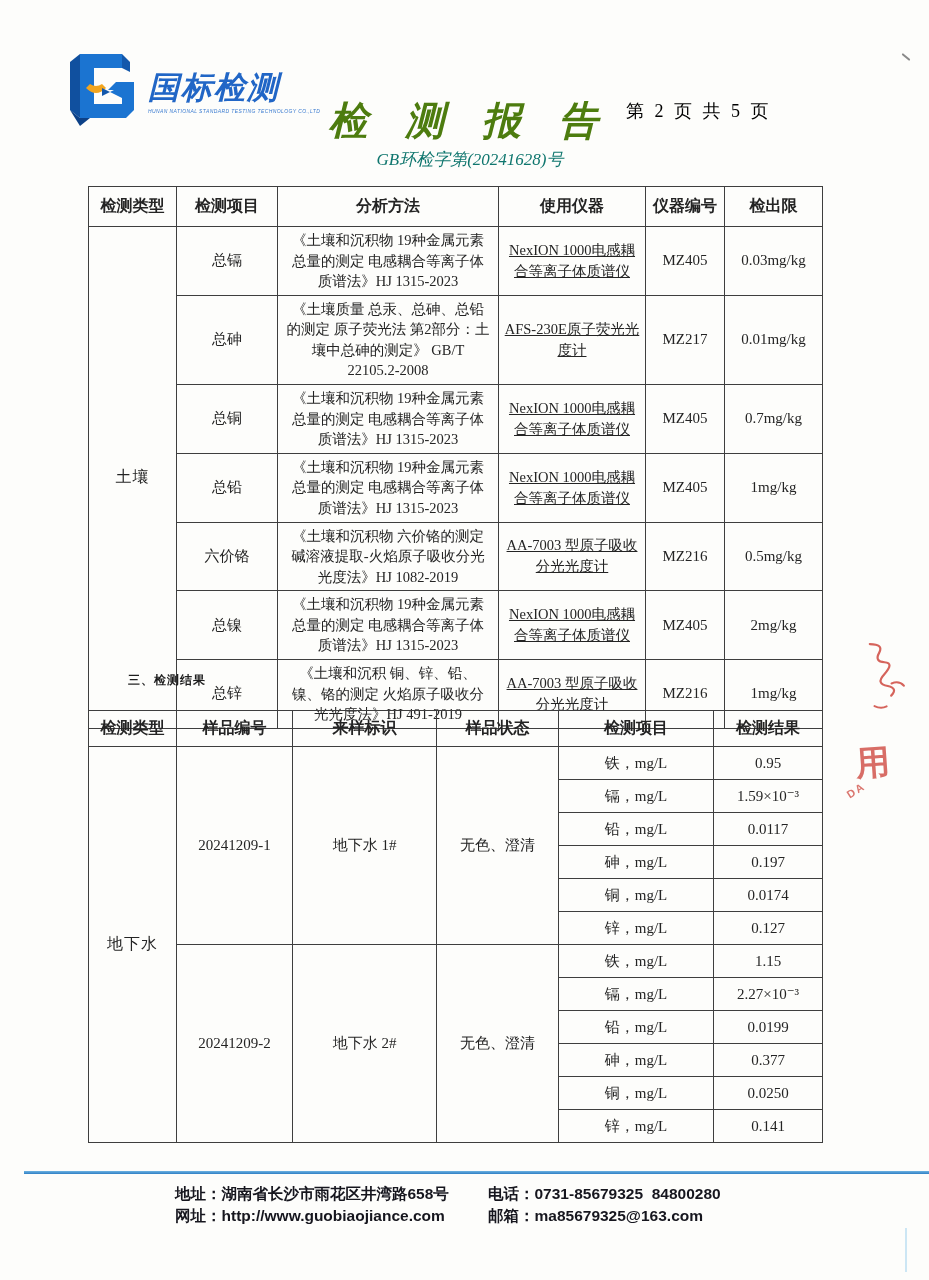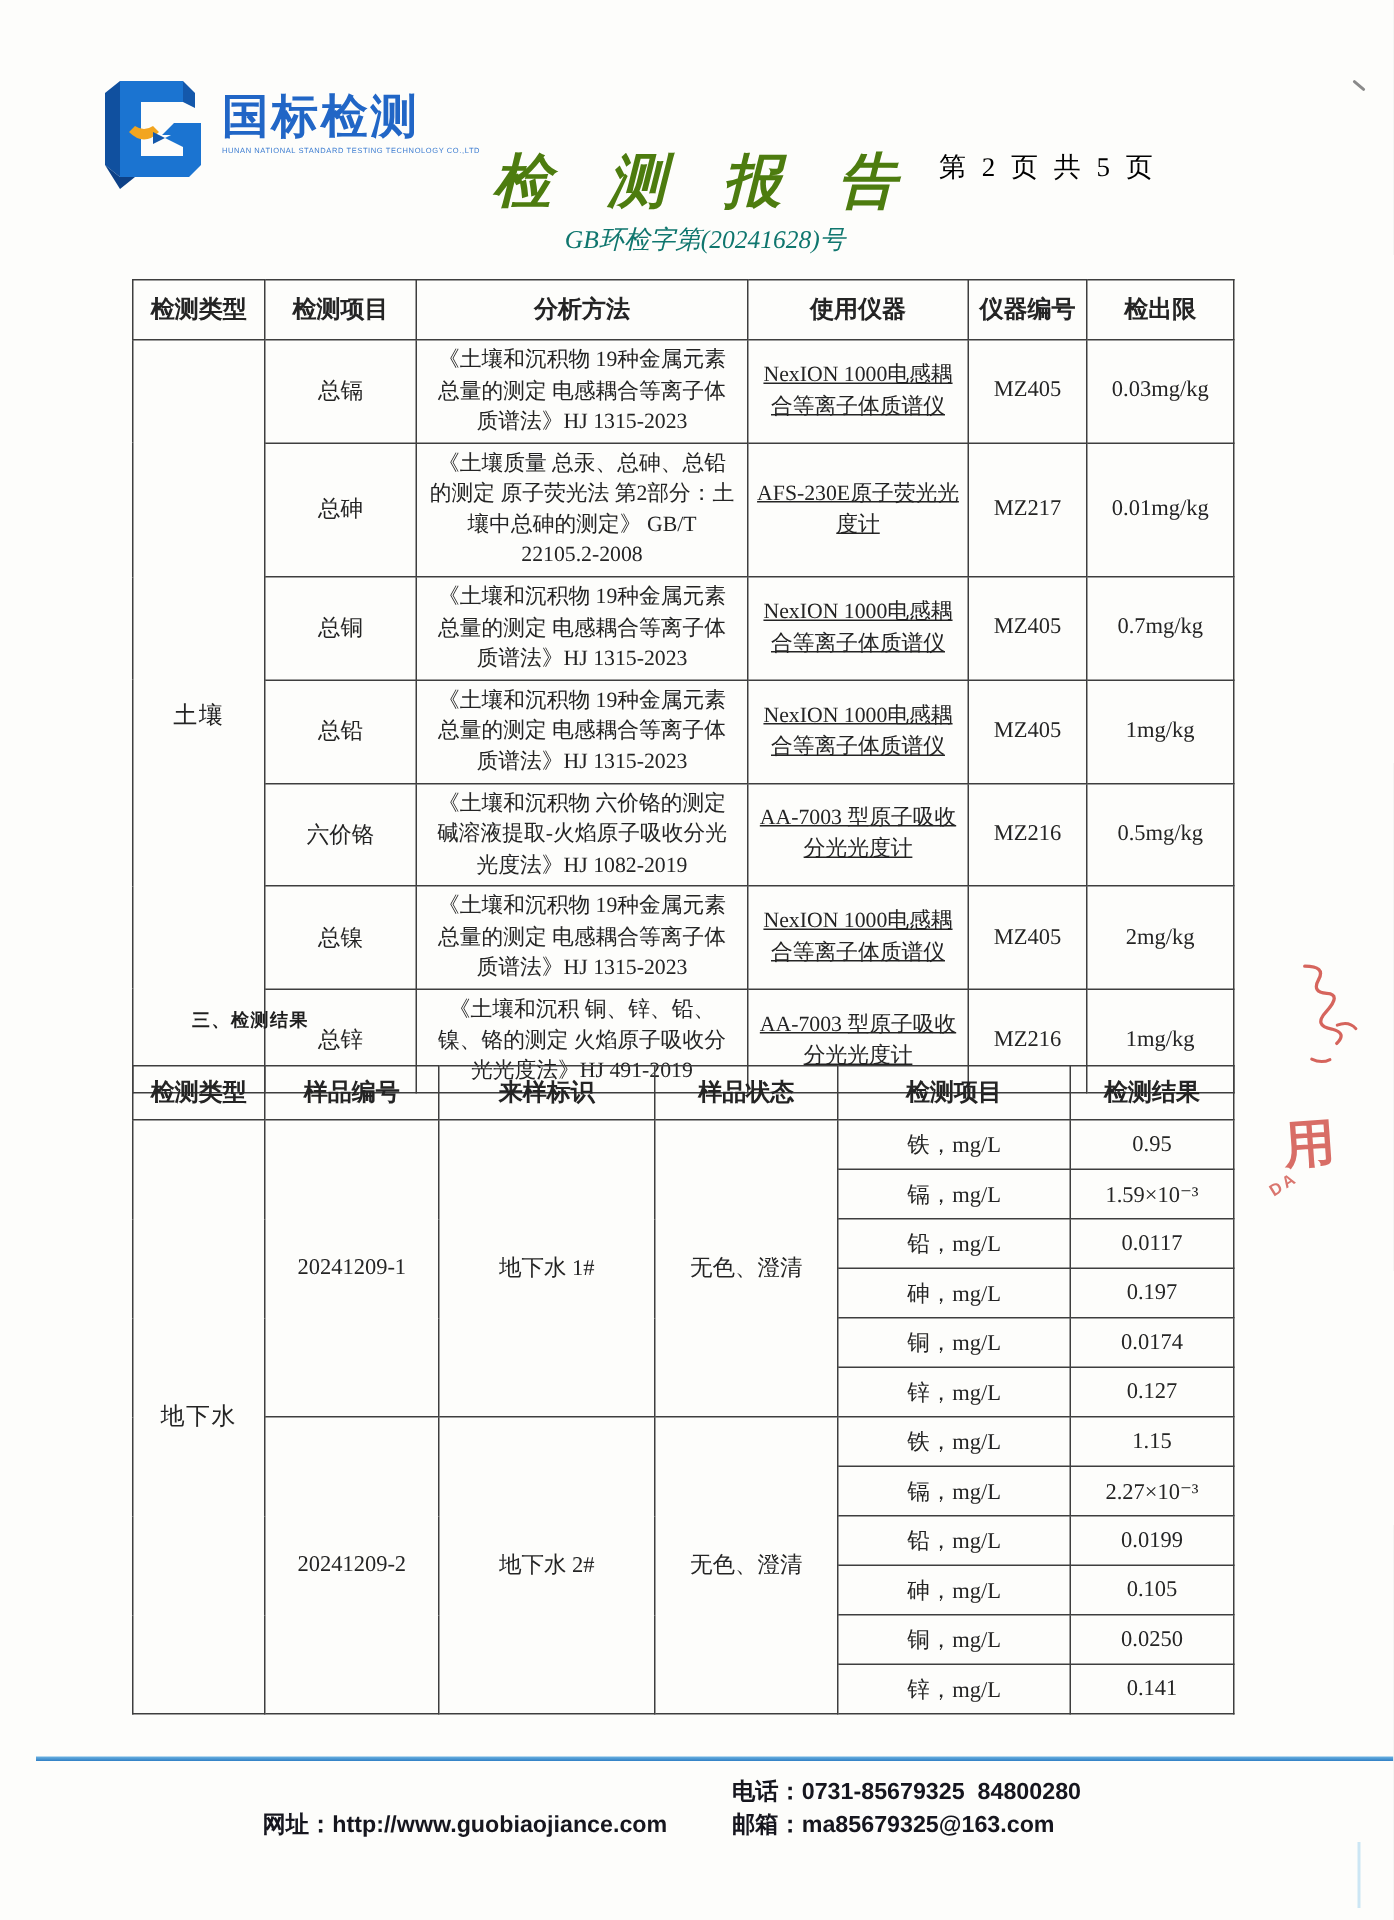--- a/index.html
+++ b/index.html
@@ -9,21 +9,21 @@
     width:929px;height:1280px;
     background:#fdfdfb;
     margin:0 auto;
     overflow:hidden;
     font-family:"Liberation Serif","DejaVu Serif",serif;
     color:#242424;
   }
   
   .logo{position:absolute;left:64px;top:46px;display:flex;align-items:flex-start;}
   .logo-mark{width:74px;height:80px;}
-  .brand-wrap{margin-left:10px;margin-top:16px;}
+  .brand-wrap{margin-left:10px;margin-top:26px;font-style:italic;}
   .brand{font-family:"Liberation Sans","DejaVu Sans",sans-serif;font-weight:bold;
          font-size:31px;color:#2166c6;letter-spacing:2px;line-height:1;}
   .tagline{font-family:"Liberation Sans","DejaVu Sans",sans-serif;font-size:5px;
            color:#3a7bd0;letter-spacing:.4px;margin-top:5px;white-space:nowrap;}
   .doc-title{position:absolute;left:290px;top:94px;width:360px;text-align:center;
              font-size:39px;font-weight:600;letter-spacing:14px;color:#4d7c0f;font-style:italic;}
   .page-info{position:absolute;left:626px;top:99px;font-size:18px;color:#000000;
              letter-spacing:3px;white-space:pre;}
   .report-no{position:absolute;left:290px;top:148px;width:360px;text-align:center;
              font-size:17px;font-style:italic;color:#0f766e;}
@@ -225,21 +225,21 @@
     <tr class="r33">
       <td>镉，mg/L</td>
       <td>2.27×10⁻³</td>
     </tr>
     <tr class="r33">
       <td>铅，mg/L</td>
       <td>0.0199</td>
     </tr>
     <tr class="r33">
       <td>砷，mg/L</td>
-      <td>0.105</td>
+      <td>0.377</td>
     </tr>
     <tr class="r33">
       <td>铜，mg/L</td>
       <td>0.0250</td>
     </tr>
     <tr class="r33">
       <td>锌，mg/L</td>
       <td>0.141</td>
     </tr>
   </tbody>
@@ -247,18 +247,19 @@
 
   <svg class="stamp-squiggle" viewBox="0 0 62 74">
     <path d="M18 6 q14 2 8 10 q-6 8 4 10 q10 2 -2 12 q-10 8 2 12 q10 4 2 10" fill="none" stroke="#cf4a41" stroke-width="2.2" stroke-linecap="round"></path>
     <path d="M34 48 q8 -2 12 4" fill="none" stroke="#cf4a41" stroke-width="2" stroke-linecap="round"></path>
     <path d="M14 68 q6 4 12 2" fill="none" stroke="#cf4a41" stroke-width="2" stroke-linecap="round"></path>
   </svg>
   <div class="stamp-char">用</div>
   <div class="stamp-arc">DA</div>
 
   <div class="footer-line"></div>
+  <div class="footer-text f-a"><span>地址：</span><span>湖南省长沙市雨花区井湾路658号</span></div>
   <div class="footer-text f-p"><span>电话：</span><span>0731-85679325  84800280</span></div>
   <div class="footer-text f-w"><span>网址：</span><span>http://www.guobiaojiance.com</span></div>
   <div class="footer-text f-e"><span>邮箱：</span><span>ma85679325@163.com</span></div>
   <div class="edge-blue"></div>
 
 </div>
 
 </body></html>

